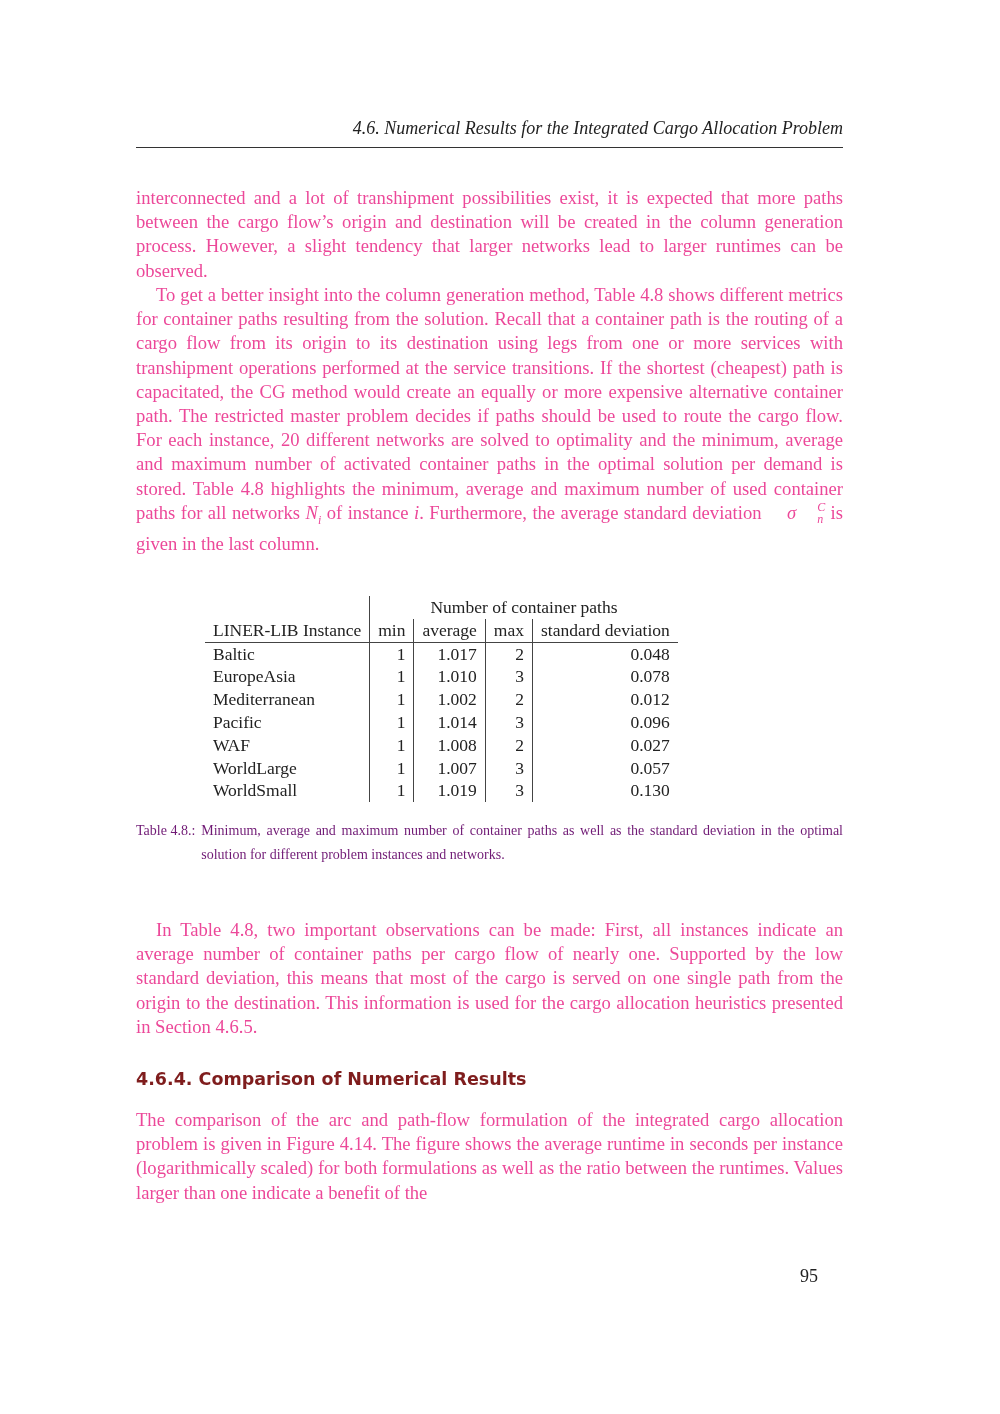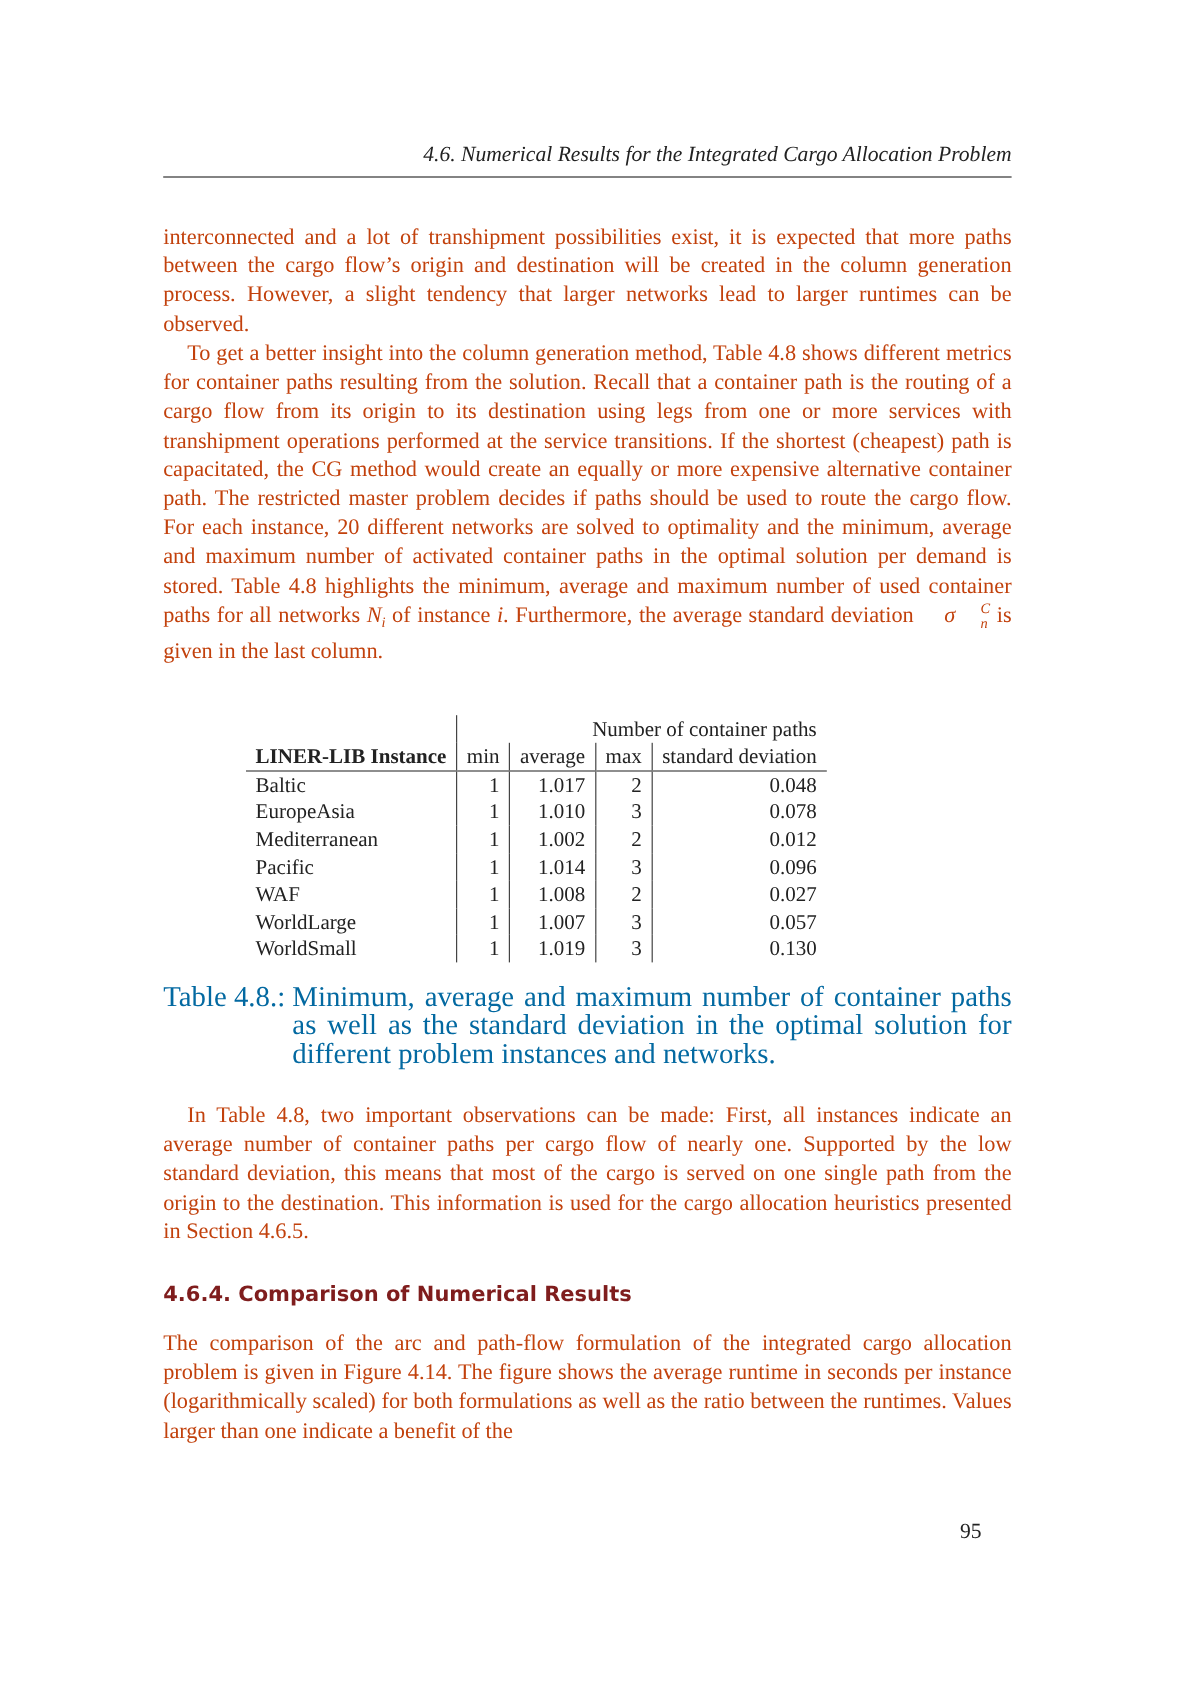--- a/index.html
+++ b/index.html
@@ -6,38 +6,38 @@
   body { width: 1000px; height: 1414px; position: relative; overflow: hidden;
          font-family: "DejaVu Serif", "Liberation Serif", serif; color: #222; }
   .page { position: absolute; left: 0; top: 0; width: 976px; height: 1414px; }
   .running-head { position: absolute; left: 136px; top: 118px; width: 707px;
                   text-align: right; font-style: italic; font-size: 18px;
                   font-family: "Liberation Serif", "DejaVu Serif", serif; color: #222; }
   .head-rule { position: absolute; left: 136px; top: 147px; width: 707px; height: 0;
                border-top: 1px solid #333; }
   .body-text { position: absolute; left: 136px; width: 707px;
                font-family: "Liberation Serif", "DejaVu Serif", serif;
-               font-size: 18.6px; line-height: 24.2px; text-align: justify; color: #c2410c; }
+               font-size: 18.6px; line-height: 24.2px; text-align: justify; color: #ec4899; }
   .indent { text-indent: 20px; }
   .p1 { top: 186px; }
   .p2 { top: 283px; font-family: Liberation Serif, serif; }
   .table-wrap { position: absolute; left: 205px; top: 596px; }
   table.data { border-collapse: collapse;
                font-family: "Liberation Serif", "DejaVu Serif", serif;
                font-size: 17.5px; color: #222; }
   table.data td, table.data th { padding: 0 8px; height: 22.8px; line-height: 22.8px;
                white-space: nowrap; font-weight: normal; }
-  table.data th.bold { font-weight: bold; text-align: left; }
+  table.data th.bold { font-weight: normal; text-align: left; }
   .vr { border-left: 1px solid #444; }
   .hr-bottom th { border-bottom: 1px solid #444; }
   .num { text-align: right; }
-  .center { text-align: right; }
+  .center { text-align: center; }
   .caption { position: absolute; left: 136px; top: 819px; width: 707px;
              font-family: "Liberation Serif", "DejaVu Serif", serif;
-             font-size: 24px; line-height: 24.2px; color: #0369a1; display: flex; }
+             font-size: 14px; line-height: 24.2px; color: #701a75; display: flex; }
   .caption .label { white-space: nowrap; padding-right: 6px; }
   .caption .text { text-align: justify; flex: 1; }
   .p3 { top: 918px; }
   .section-head { position: absolute; left: 136px; top: 1069px;
                   font-family: "DejaVu Sans", "Liberation Sans", sans-serif;
                   font-weight: bold; font-size: 17.5px; color: #7f1d1d; }
   .p4 { top: 1108px; }
   .page-num { position: absolute; left: 800px; top: 1266px; width: 43px; text-align: left;
               font-family: "Liberation Serif", "DejaVu Serif", serif; font-size: 18px; color: #222; }
   .math { font-style: italic; }

